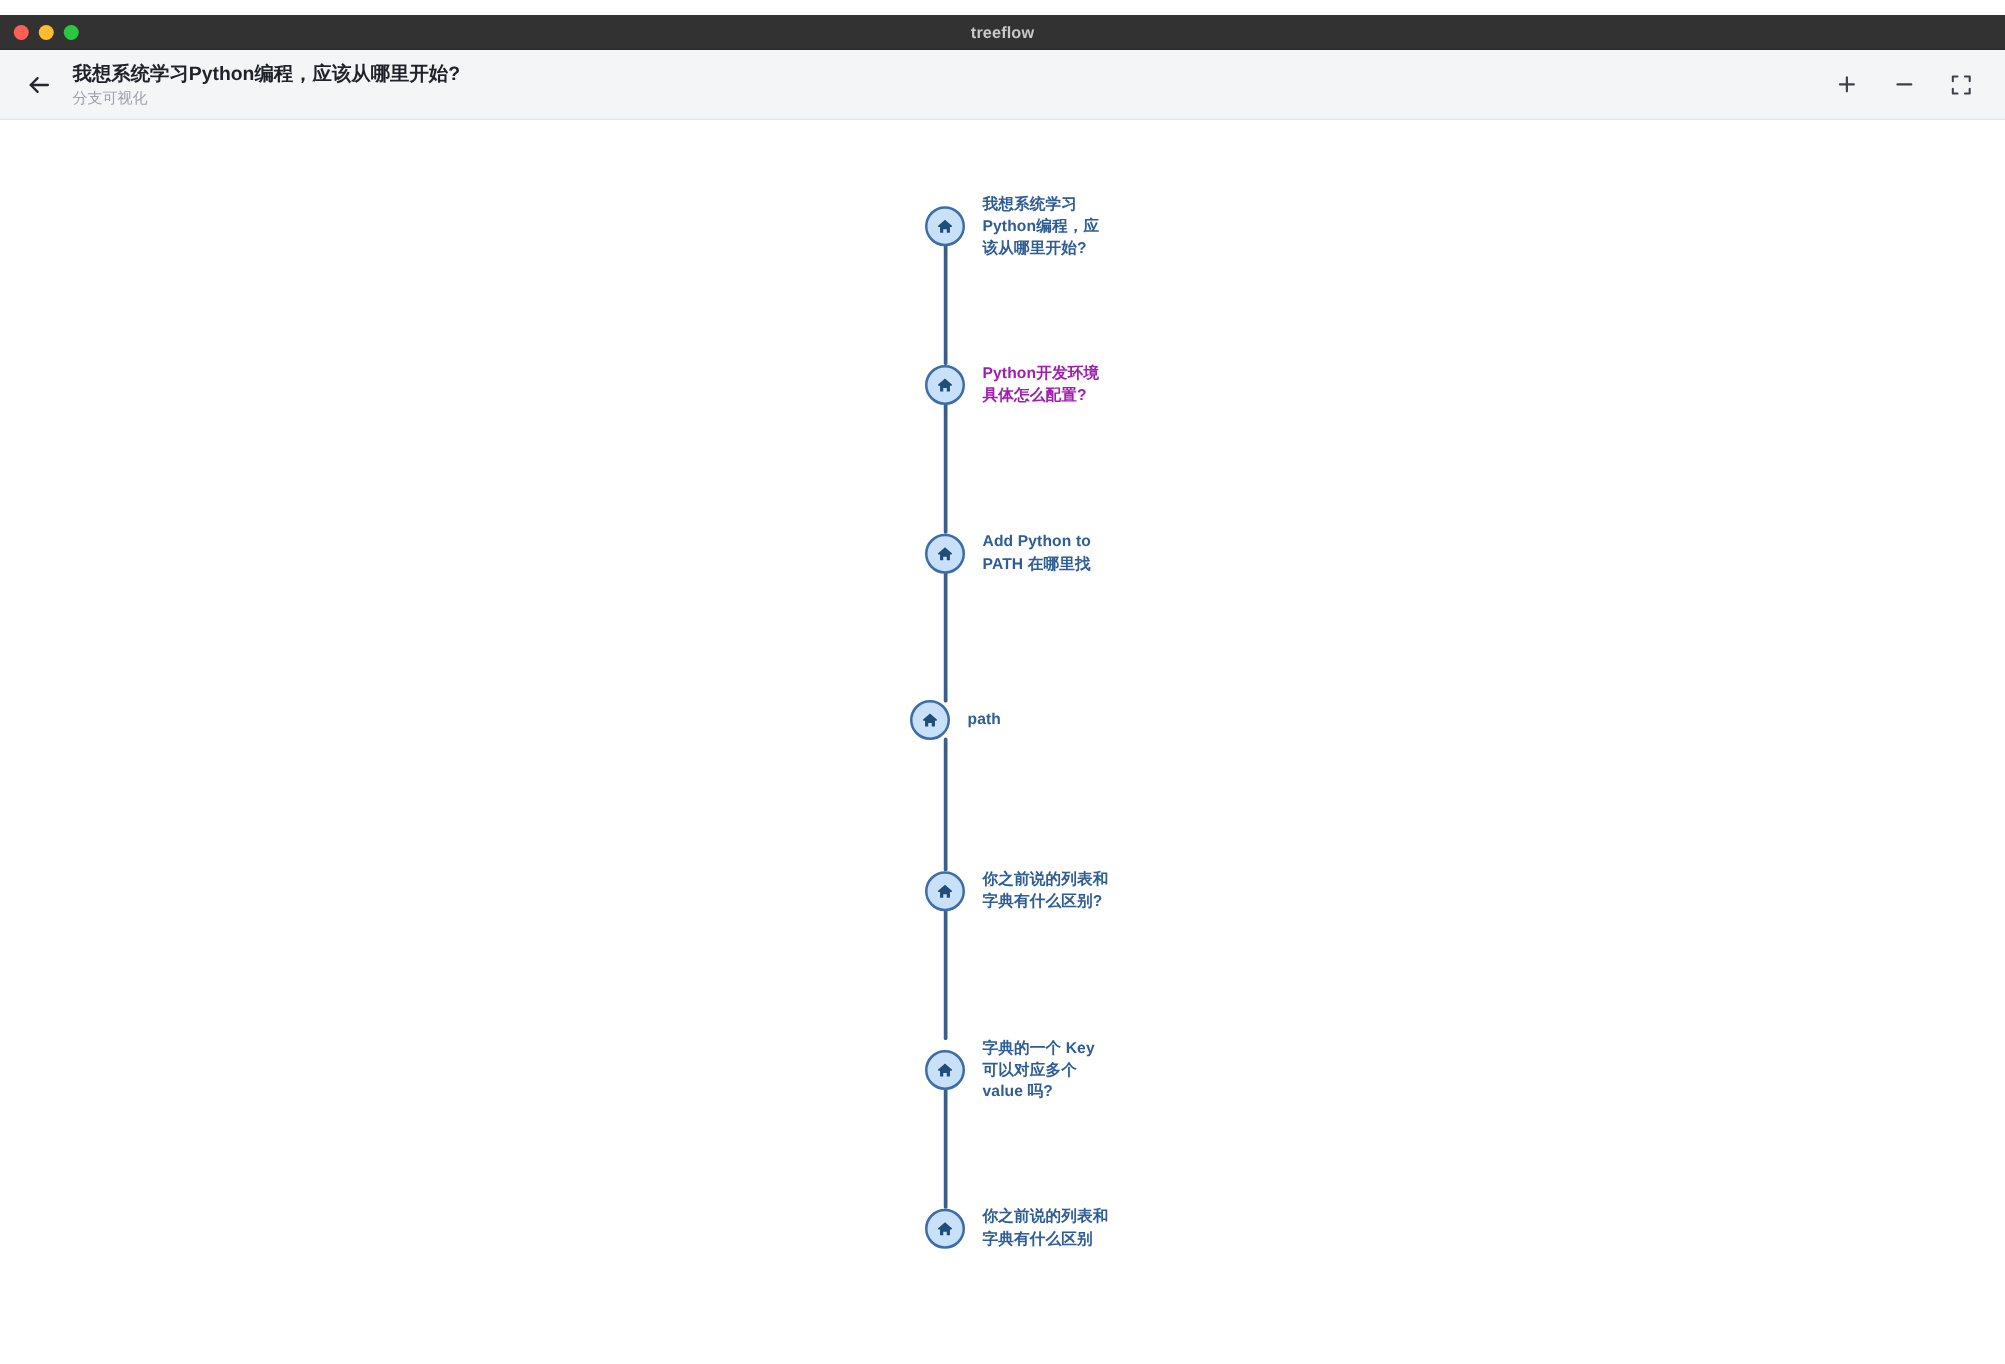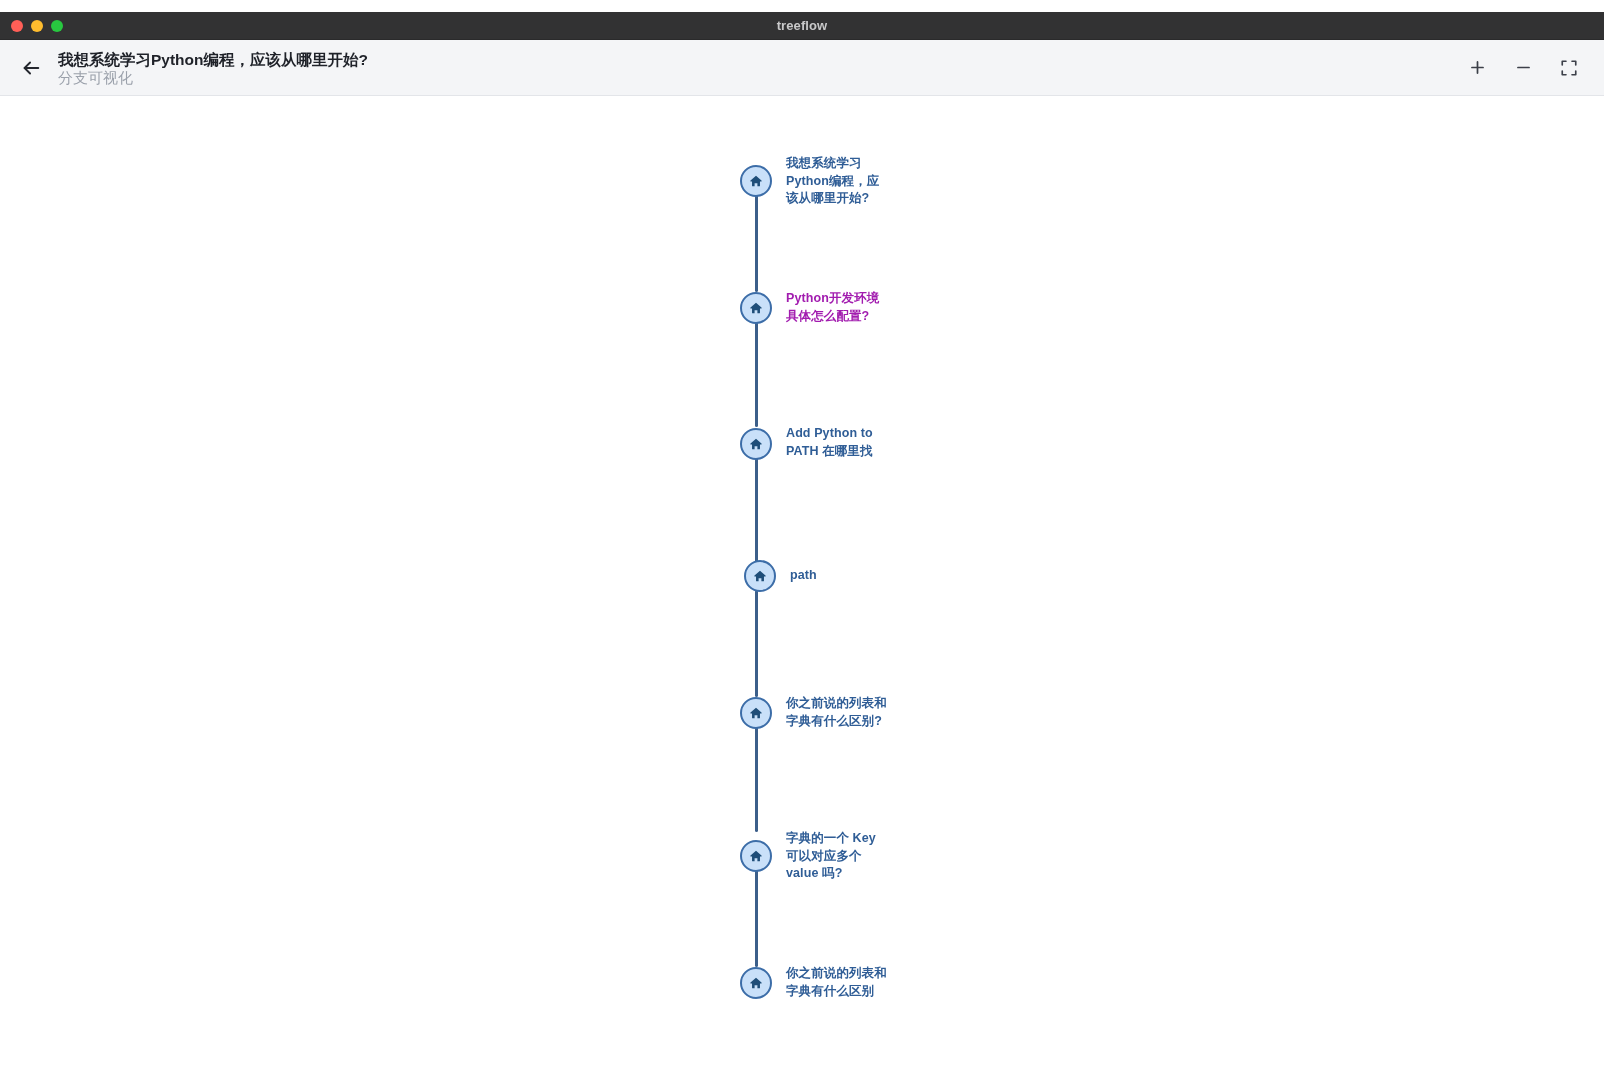--- a/index.html
+++ b/index.html
@@ -95,21 +95,21 @@
   .header-title {
     font-size: 15.5px;
     font-weight: bold;
     color: #1f2229;
     line-height: 19px;
     white-space: nowrap;
     overflow: hidden;
     text-overflow: ellipsis;
   }
   .header-sub {
-    font-size: 15px;
+    font-size: 12px;
     color: #9ba1ab;
     line-height: 14px;
   }
 
   .header-actions {
     display: flex;
     align-items: center;
     gap: 16px;
     flex: none;
     margin-left: 16px;
@@ -257,31 +257,31 @@
         <div class="node" style="left: 740px; top: 194px;">
           <div class="node-dot" style="background: rgb(201, 224, 249); border-color: rgb(60, 109, 168);">
             <span>
               <svg width="14" height="14" viewBox="0 0 24 24" fill="#1f4e79">
                 <path d="M12 3.2 2.6 11.2a1 1 0 0 0 .66 1.76H5.2v7.1a1 1 0 0 0 1 1h3.4v-5.1h4.8v5.1h3.4a1 1 0 0 0 1-1v-7.1h1.94a1 1 0 0 0 .66-1.76L12 3.2z"></path>
               </svg>
             </span>
           </div>
           <div class="node-label" style="color: #a21caf;">Python开发环境具体怎么配置?</div>
         </div>
-        <div class="node" style="left: 740px; top: 329px; align-items: flex-end;">
+        <div class="node" style="left: 740px; top: 329px;">
           <div class="node-dot" style="background: rgb(201, 224, 249); border-color: rgb(60, 109, 168);">
             <span>
               <svg width="14" height="14" viewBox="0 0 24 24" fill="#1f4e79">
                 <path d="M12 3.2 2.6 11.2a1 1 0 0 0 .66 1.76H5.2v7.1a1 1 0 0 0 1 1h3.4v-5.1h4.8v5.1h3.4a1 1 0 0 0 1-1v-7.1h1.94a1 1 0 0 0 .66-1.76L12 3.2z"></path>
               </svg>
             </span>
           </div>
           <div class="node-label" style="color: rgb(47, 93, 150);">Add Python to PATH 在哪里找</div>
         </div>
-        <div class="node" style="left: 744px; top: 464px;">
+        <div class="node" style="left: 728px; top: 464px;">
           <div class="node-dot" style="background: rgb(201, 224, 249); border-color: rgb(60, 109, 168);">
             <span>
               <svg width="14" height="14" viewBox="0 0 24 24" fill="#1f4e79">
                 <path d="M12 3.2 2.6 11.2a1 1 0 0 0 .66 1.76H5.2v7.1a1 1 0 0 0 1 1h3.4v-5.1h4.8v5.1h3.4a1 1 0 0 0 1-1v-7.1h1.94a1 1 0 0 0 .66-1.76L12 3.2z"></path>
               </svg>
             </span>
           </div>
           <div class="node-label" style="color: rgb(47, 93, 150);">path</div>
         </div>
         <div class="node" style="left: 740px; top: 599px; justify-content: center;">

